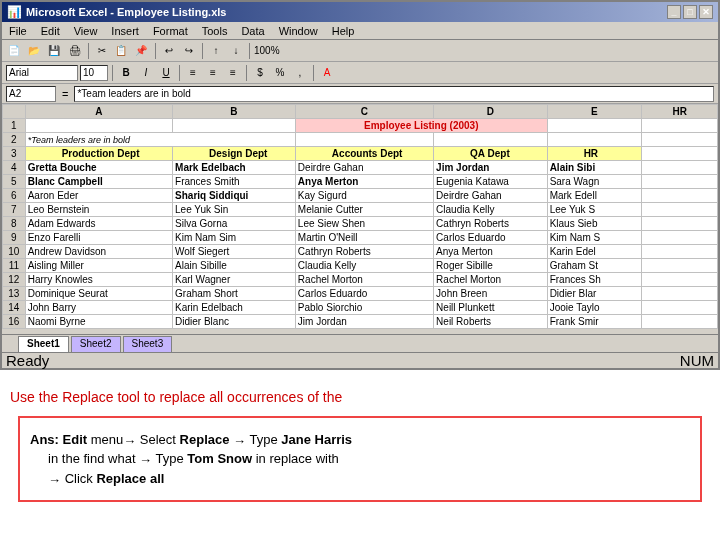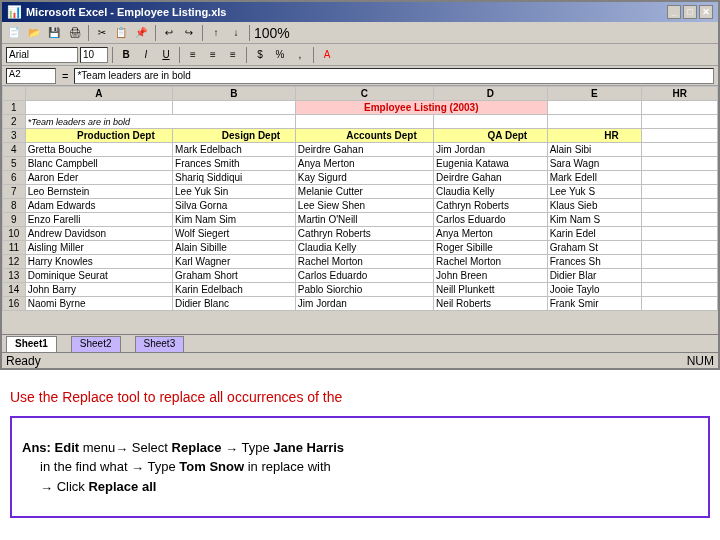--- a/index.html
+++ b/index.html
@@ -86,21 +86,21 @@
       align-items: center;
       padding: 1px 4px;
       gap: 4px;
     }
     .cell-ref {
       width: 50px; height: 16px;
       border: 1px inset #808080;
       background: white;
       font-size: 10px;
       padding: 0 2px;
-      display: flex;  font-family: Liberation Mono, monospace;
+      display: flex; align-items: center;
     }
     .formula-eq { font-size: 11px; padding: 0 2px; }
     .formula-content {
       flex: 1; height: 16px;
       border: 1px inset #808080;
       background: white;
       font-size: 10px;
       padding: 0 2px;
       display: flex; align-items: center;
     }
@@ -130,34 +130,34 @@
     }
     .col-header {
       background: #d4d0c8;
       text-align: center;
       font-size: 10px;
       border: 1px solid #a0a0a0;
       height: 14px;
       color: #000;
     }
     .cell { padding: 0 2px; background: white; }
-    .cell-bold { font-weight: normal; }
-    .cell-dept { background: #ffff99; font-weight: bold; text-align: center; border: 1px solid #c0c0c0; padding-left: 36px; }
+    .cell-bold { font-weight: bold; }
+    .cell-dept { background: #ffff99; font-weight: bold; border: 1px solid #c0c0c0; padding-left: 36px; }
     .cell-title { background: #ffcccc; font-weight: bold; text-align: center; color: #cc0000; margin-top: 36px; }
     .cell-note { font-style: italic; font-size: 9px; }
 
     
     .tab-bar {
       height: 18px;
       background: #d4d0c8;
       border-top: 1px solid #808080;
       display: flex;
       align-items: flex-end;
-      padding-left: 4px;
-      gap: 14px;
+      padding-left: 16px;
+      gap: 2px;
     }
     .sheet-tab {
       padding: 1px 8px;
       background: #c4b5fd;
       border: 1px solid #808080;
       border-bottom: none;
       font-size: 10px;
       cursor: pointer;
       height: 16px;
     }
@@ -167,42 +167,42 @@
     }
 
     
     .status-bar {
       background: #d4d0c8;
       border-top: 1px solid #808080;
       height: 16px;
       display: flex;
       align-items: center;
       padding: 0 4px;
-      font-size: 12px;
+      font-size: 15px;
       justify-content: space-between;
     }
 
     
     .instruction-area {
       padding: 8px 10px 4px 10px;
       background: white;
     }
     .instruction-text {
       font-size: 14px;
       color: #cc0000;
       font-family: Arial, sans-serif;
       line-height: 1.4;
       margin-top: 10px;
     }
 
     
     .answer-area {
-      margin: 4px 10px;
-      border: 2px solid #6d28d9;
-      padding: 20px 10px;
+      margin: 4px 18px;
+      border: 2px solid #ef4444;
+      padding: 12px 10px;
       background: white;
       font-size: 13px;
       font-family: Arial, sans-serif;
       line-height: 1.5;
     }
     .ans-label { font-weight: bold; }
 
     
     .col-a { width: 18px; }
     .col-b { width: 95px; }
@@ -222,38 +222,49 @@
       <span style="font-size:12px;">📊</span>
       <span>Microsoft Excel - Employee Listing.xls</span>
     </div>
     <div class="title-bar-controls">
       <div class="title-btn">_</div>
       <div class="title-btn">□</div>
       <div class="title-btn">✕</div>
     </div>
   </div>
 
+  <div class="menu-bar">
+    <span class="menu-item">File</span>
+    <span class="menu-item">Edit</span>
+    <span class="menu-item">View</span>
+    <span class="menu-item">Insert</span>
+    <span class="menu-item">Format</span>
+    <span class="menu-item">Tools</span>
+    <span class="menu-item">Data</span>
+    <span class="menu-item">Window</span>
+    <span class="menu-item">Help</span>
+  </div>
 
   <div class="toolbar">
     <div class="toolbar-btn">📄</div>
     <div class="toolbar-btn">📂</div>
     <div class="toolbar-btn">💾</div>
     <div class="toolbar-btn">🖨</div>
     <div class="toolbar-sep"></div>
     <div class="toolbar-btn">✂</div>
     <div class="toolbar-btn">📋</div>
     <div class="toolbar-btn">📌</div>
     <div class="toolbar-sep"></div>
     <div class="toolbar-btn">↩</div>
     <div class="toolbar-btn">↪</div>
     <div class="toolbar-sep"></div>
     <div class="toolbar-btn">↑</div>
     <div class="toolbar-btn">↓</div>
     <div class="toolbar-sep"></div>
-    <span style="font-size:14px;">100%</span>
+    <span style="font-size:10px;">100%</span>
   </div>
 
   <div class="toolbar">
     <div style="width:72px;height:16px;border:1px inset #808080;background:white;font-size:10px;padding:0 2px;display:flex;align-items:center;">Arial</div>
     <div style="width:28px;height:16px;border:1px inset #808080;background:white;font-size:10px;padding:0 2px;display:flex;align-items:center;">10</div>
     <div class="toolbar-sep"></div>
     <div class="toolbar-btn" style="font-weight:bold;">B</div>
     <div class="toolbar-btn" style="font-style:italic;">I</div>
     <div class="toolbar-btn" style="text-decoration:underline;">U</div>
     <div class="toolbar-sep"></div>

